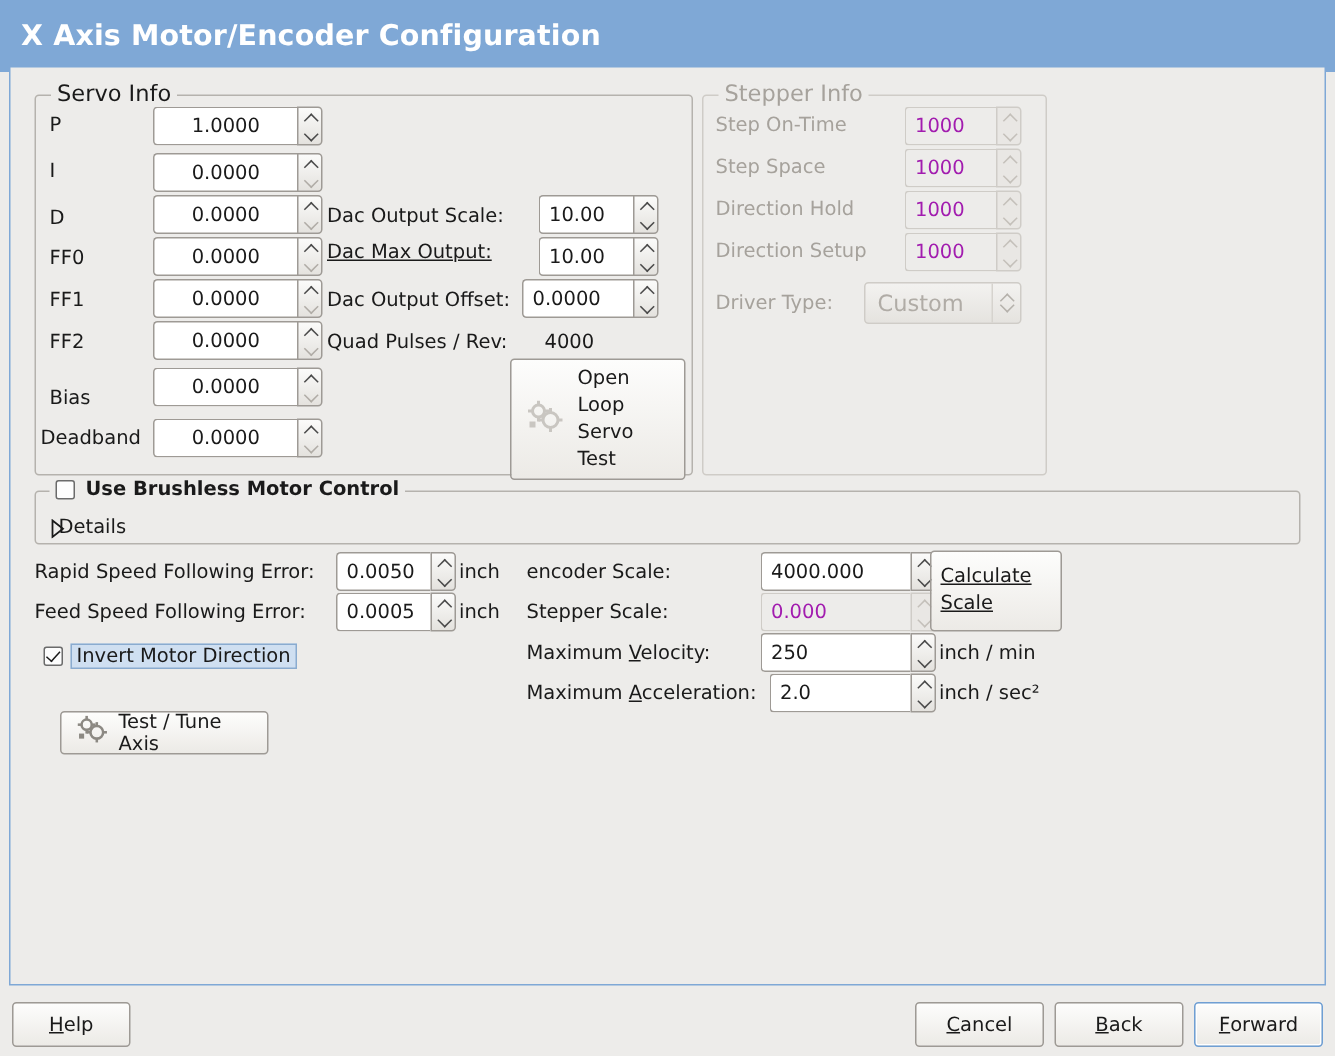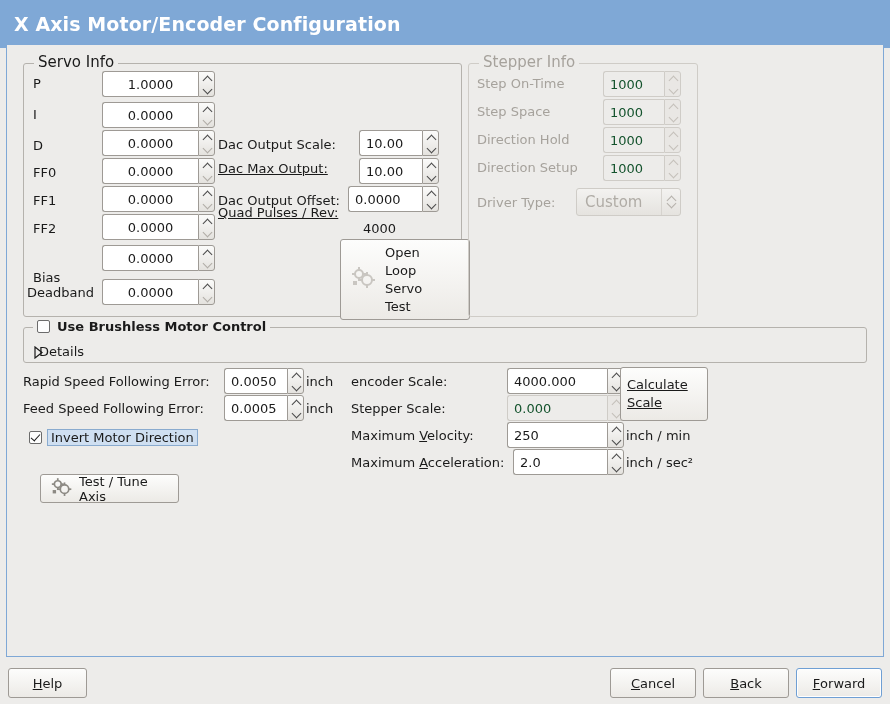--- a/index.html
+++ b/index.html
@@ -128,21 +128,21 @@
     border-style: solid;
     border-color: #4a4a4a;
     border-width: 0 0 1.4px 1.4px;
   }
   .spin .btns .ar.up::after { transform: rotate(135deg); margin-top: -1px; }
   .spin .btns .ar.dn::after { transform: rotate(-45deg); margin-top: -4px; }
   .spin .btns .ar.faded::after { border-color: #b0aca6; }
   .spin.disabled .fld {
     background: #edecea;
     border-color: #cfccc7;
-    color: #14532d;
+    color: #a21caf;
   }
   .spin.disabled .btns {
     border-color: #cfccc7;
     background: #e9e7e4;
   }
   .spin.disabled .btns .ar::after { border-color: #c4c0ba; }
 
   
   .combo {
     position: absolute;
@@ -293,21 +293,21 @@
   <div class="frame" style="left:16px; top:18px; width:439px; height:254px;">
     <span class="frame-title">Servo Info</span>
   </div>
 
   <span class="lbl" style="left:26px; top:31px;">P</span>
   <span class="lbl" style="left:26px; top:62px;">I</span>
   <span class="lbl" style="left:26px; top:93px;">D</span>
   <span class="lbl" style="left:26px; top:120px;">FF0</span>
   <span class="lbl" style="left:26px; top:148px;">FF1</span>
   <span class="lbl" style="left:26px; top:176px;">FF2</span>
-  <span class="lbl" style="left:26px; top:225px;">Bias</span>
+  <span class="lbl" style="left:26px; top:213px;">Bias</span>
   <span class="lbl" style="left:20px; top:240px;">Deadband</span>
 
   <div class="spin" style="left:95px; top:26px; width:113px;">
     <div class="fld center">1.0000</div>
     <div class="btns">
       <div class="ar up"></div>
       <div class="ar dn"></div>
     </div>
   </div>
   <div class="spin" style="left:95px; top:57px; width:113px;">
@@ -380,24 +380,24 @@
 
   <span class="lbl" style="left:211px; top:148px;">Dac Output Offset:</span>
   <div class="spin" style="left:341px; top:141px; width:91px;">
     <div class="fld">0.0000</div>
     <div class="btns">
       <div class="ar up"></div>
       <div class="ar dn"></div>
     </div>
   </div>
 
-  <span class="lbl" style="left:211px; top:160px;text-decoration:underline;">Quad Pulses / Rev:</span>
+  <span class="lbl" style="left:211px; top:176px;">Quad Pulses / Rev:</span>
   <span class="lbl" style="left:356px; top:176px;">4000</span>
 
-  <div class="btn" style="left:333px; top:194px; width:130px; height:81px; justify-content:flex-start;">
+  <div class="btn" style="left:333px; top:194px; width:117px; height:81px; justify-content:flex-start;">
     <span class="gears" style="margin-right:8px;">
       <svg width="26" height="22" viewBox="0 0 26 22" aria-hidden="true">
         <g fill="none" stroke="#c9c6c1" stroke-width="2">
           <circle cx="8" cy="7" r="4"></circle>
           <circle cx="16" cy="13" r="5"></circle>
         </g>
         <g fill="#c9c6c1">
           <rect x="7" y="0" width="2" height="3"></rect>
             <rect x="7" y="11" width="2" height="3"></rect>
           <rect x="1" y="6" width="3" height="2"></rect>

